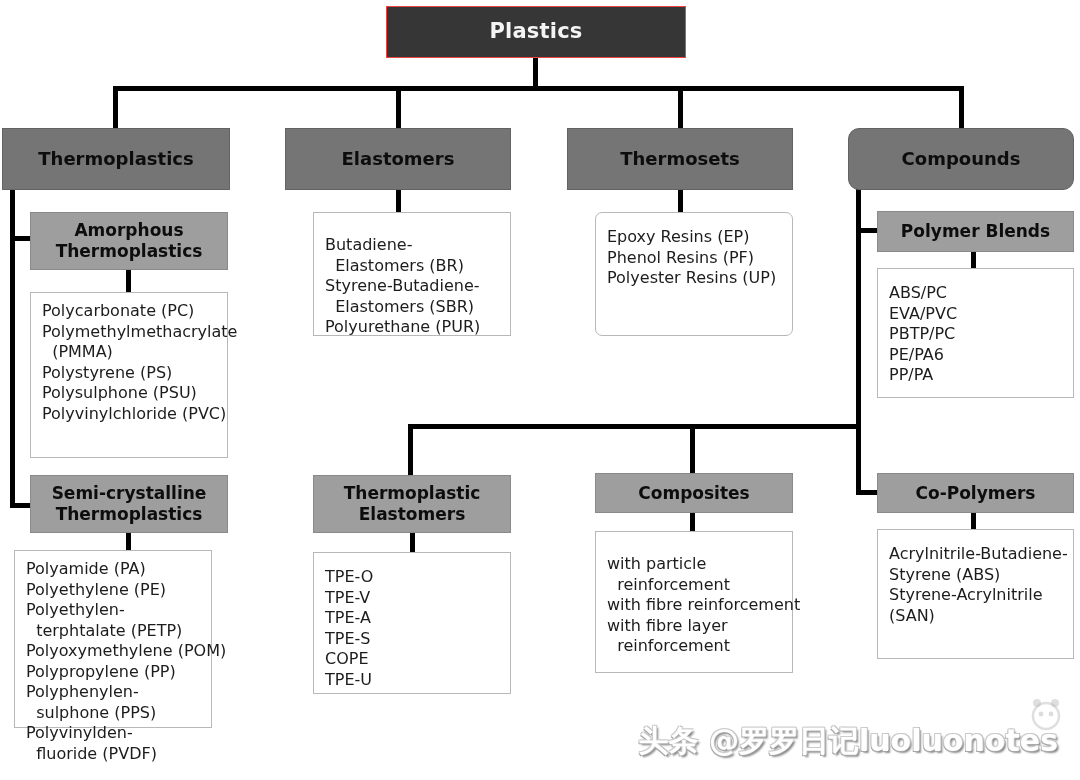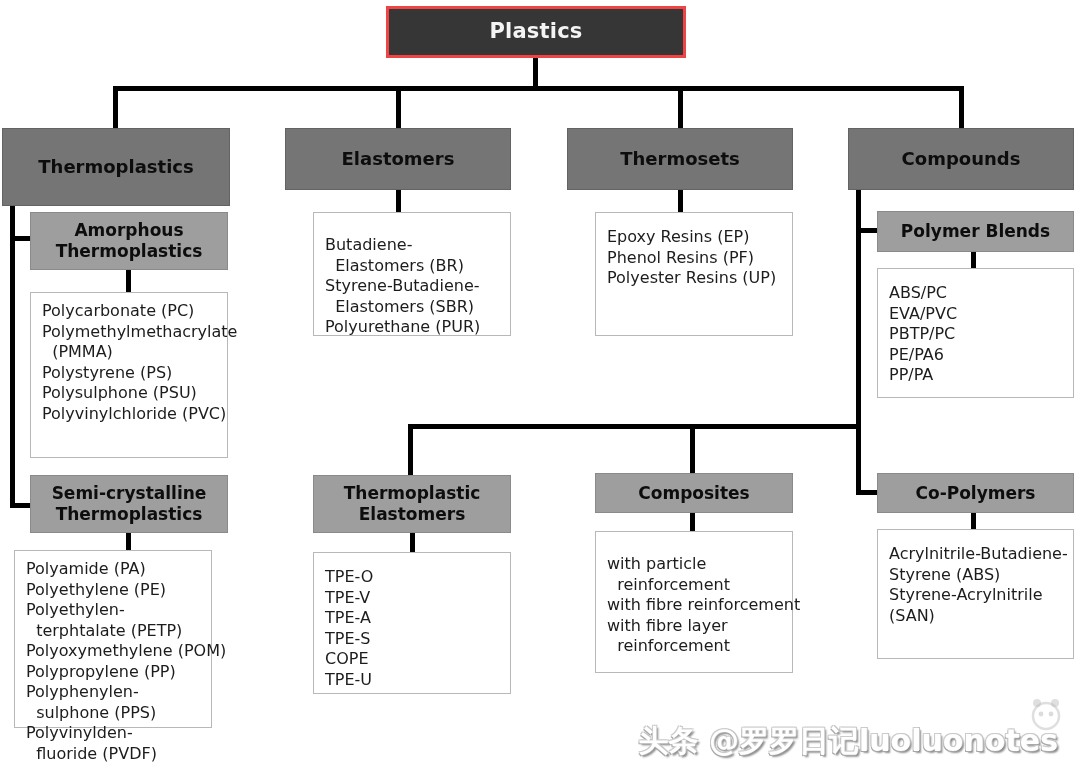--- a/index.html
+++ b/index.html
@@ -1,20 +1,20 @@
 <!DOCTYPE html>
 <html><head>
 <meta charset="utf-8">
 <style>
   html,body{margin:0;padding:0;background:#ffffff;}
   #stage{position:relative;width:1080px;height:780px;background:#ffffff;overflow:hidden;
          font-family:"DejaVu Sans","Liberation Sans",sans-serif;}
   .box{position:absolute;display:flex;align-items:center;justify-content:center;
        text-align:center;box-sizing:border-box;font-weight:bold;line-height:1.22;}
-  .root{background:#363636;color:#f4f4f4;font-size:21px;border:3px solid #ef4444;letter-spacing:.2px;}
+  .root{background:#363636;color:#f4f4f4;font-size:21px;border:1px solid #ef4444;letter-spacing:.2px;}
   .branch{background:#757575;color:#0d0d0d;font-size:18px;border:1px solid #636363;}
   .subgroup{background:#9e9e9e;color:#0d0d0d;font-size:17px;border:1px solid #8a8a8a;padding:0 2px;}
   .list{position:absolute;background:#ffffff;border:1px solid #b8b8b8;box-sizing:border-box;
         color:#1c1c1c;font-size:16px;line-height:20.5px;padding:8px 0 0 11px;overflow:visible;}
   .list .line{white-space:pre;}
   .pad12{padding-top:22px;}
   .pad14{padding-top:14px;}
   .conn{position:absolute;background:#000000;}
   
   .wm-ghost{position:absolute;top:694px;right:14px;display:flex;align-items:center;gap:6px;
@@ -51,24 +51,24 @@
 
   <div class="conn" style="left:408px;top:424px;width:450px;height:5px;"></div>
   <div class="conn" style="left:408px;top:424px;width:5px;height:53px;"></div>
   <div class="conn" style="left:690px;top:424px;width:5px;height:51px;"></div>
   <div class="conn" style="left:410px;top:533px;width:5px;height:21px;"></div>
   <div class="conn" style="left:690px;top:513px;width:5px;height:20px;"></div>
   <div class="conn" style="left:971px;top:513px;width:5px;height:18px;"></div>
 
   <div class="box root" style="left:386px;top:6px;width:300px;height:52px;">Plastics</div>
 
-  <div class="box branch" style="left:2px;top:128px;width:228px;height:78px;">Thermoplastics</div>
+  <div class="box branch" style="left:2px;top:128px;width:228px;height:62px;">Thermoplastics</div>
   <div class="box branch" style="left:285px;top:128px;width:226px;height:62px;">Elastomers</div>
   <div class="box branch" style="left:567px;top:128px;width:226px;height:62px;">Thermosets</div>
-  <div class="box branch" style="left:848px;top:128px;width:226px;height:62px;">Compounds</div>
+  <div class="box branch" style="left:848px;top:128px;width:226px;height:62px;border-radius:11px;">Compounds</div>
 
   <div class="box subgroup" style="left:30px;top:212px;width:198px;height:58px;">Amorphous Thermoplastics</div>
   <div class="box subgroup" style="left:30px;top:475px;width:198px;height:58px;">Semi-crystalline Thermoplastics</div>
   <div class="box subgroup" style="left:877px;top:211px;width:197px;height:41px;">Polymer Blends</div>
   <div class="box subgroup" style="left:313px;top:475px;width:198px;height:58px;">Thermoplastic Elastomers</div>
   <div class="box subgroup" style="left:595px;top:473px;width:198px;height:40px;">Composites</div>
   <div class="box subgroup" style="left:877px;top:473px;width:197px;height:40px;">Co-Polymers</div>
 
   <div class="list" style="left:30px;top:292px;width:198px;height:166px;">
       <div class="line">Polycarbonate (PC)</div>
@@ -90,21 +90,21 @@
       <div class="line">Polyvinylden-</div>
       <div class="line">  fluoride (PVDF)</div>
     </div>
   <div class="list pad12" style="left:313px;top:212px;width:198px;height:124px;">
       <div class="line">Butadiene-</div>
       <div class="line">  Elastomers (BR)</div>
       <div class="line">Styrene-Butadiene-</div>
       <div class="line">  Elastomers (SBR)</div>
       <div class="line">Polyurethane (PUR)</div>
     </div>
-  <div class="list pad14" style="left:595px;top:212px;width:198px;height:124px;">
+  <div class="list pad14" style="left:595px;top:212px;width:198px;height:124px;border-radius:7px;">
       <div class="line">Epoxy Resins (EP)</div>
       <div class="line">Phenol Resins (PF)</div>
       <div class="line">Polyester Resins (UP)</div>
     </div>
   <div class="list pad14" style="left:877px;top:268px;width:197px;height:130px;">
       <div class="line">ABS/PC</div>
       <div class="line">EVA/PVC</div>
       <div class="line">PBTP/PC</div>
       <div class="line">PE/PA6</div>
       <div class="line">PP/PA</div>

